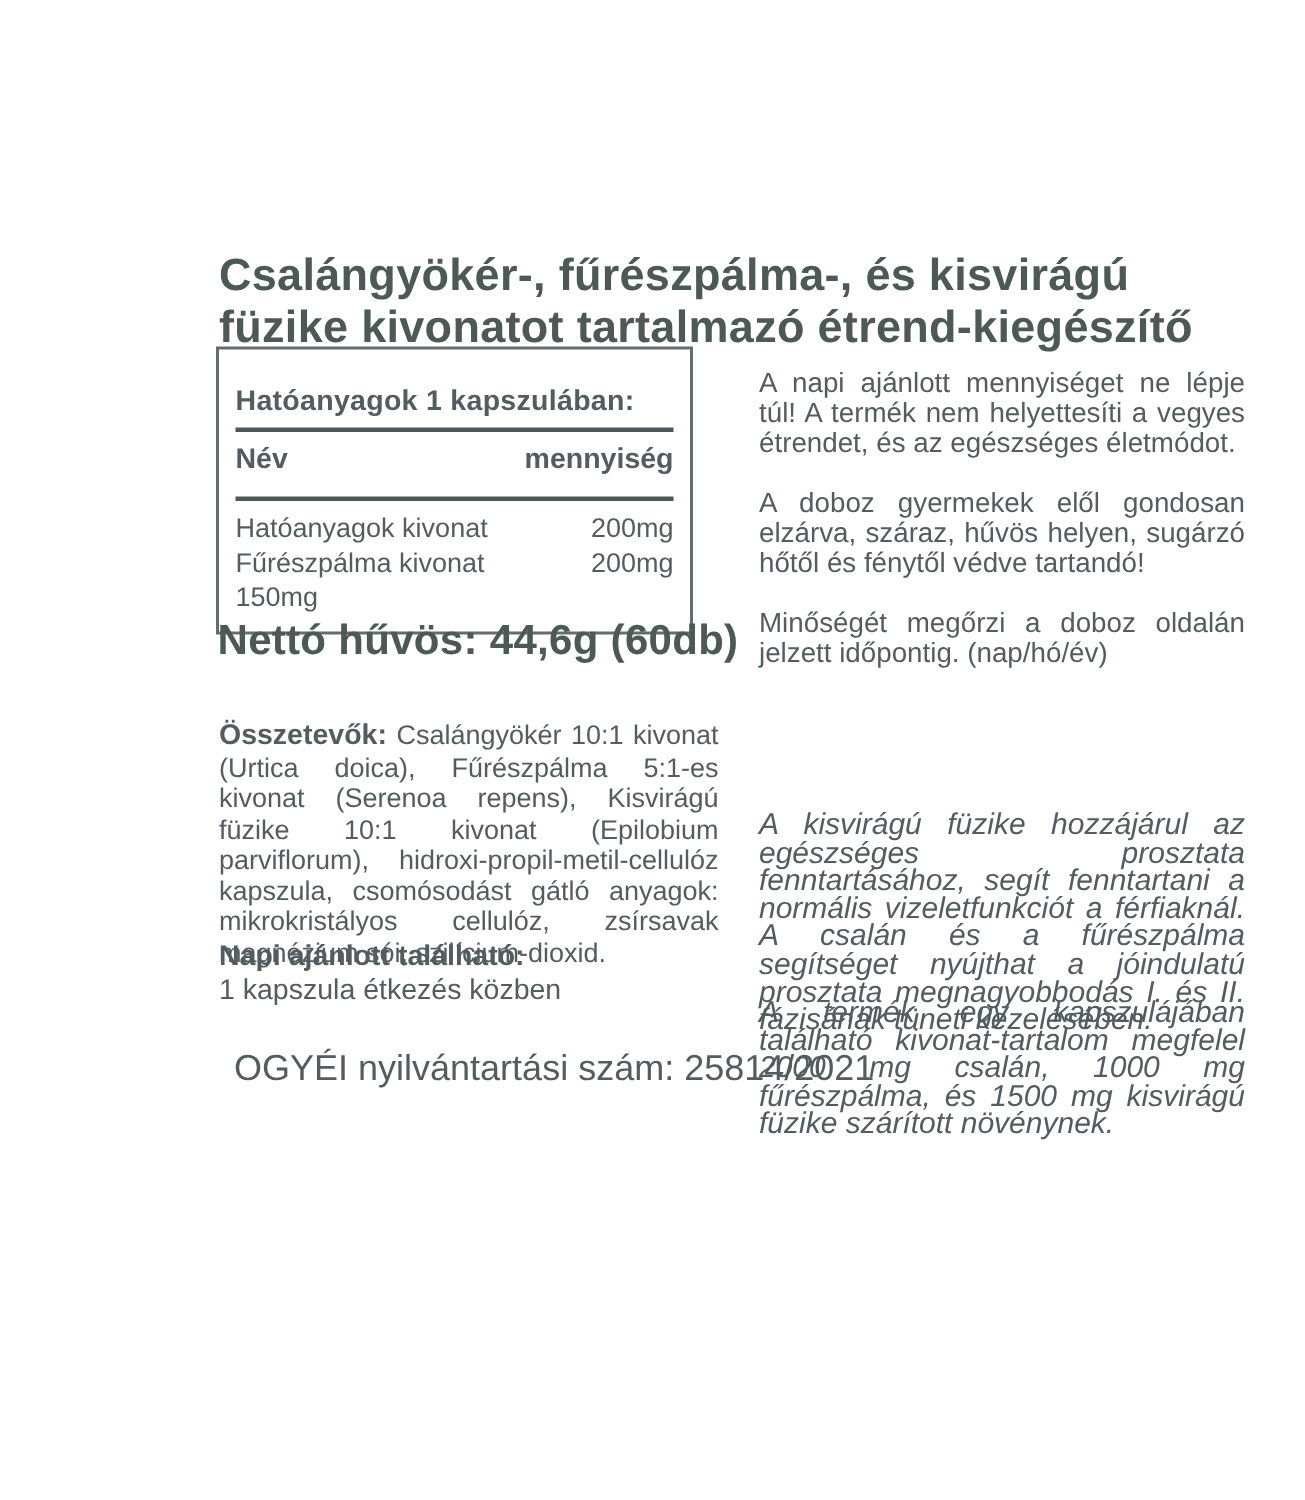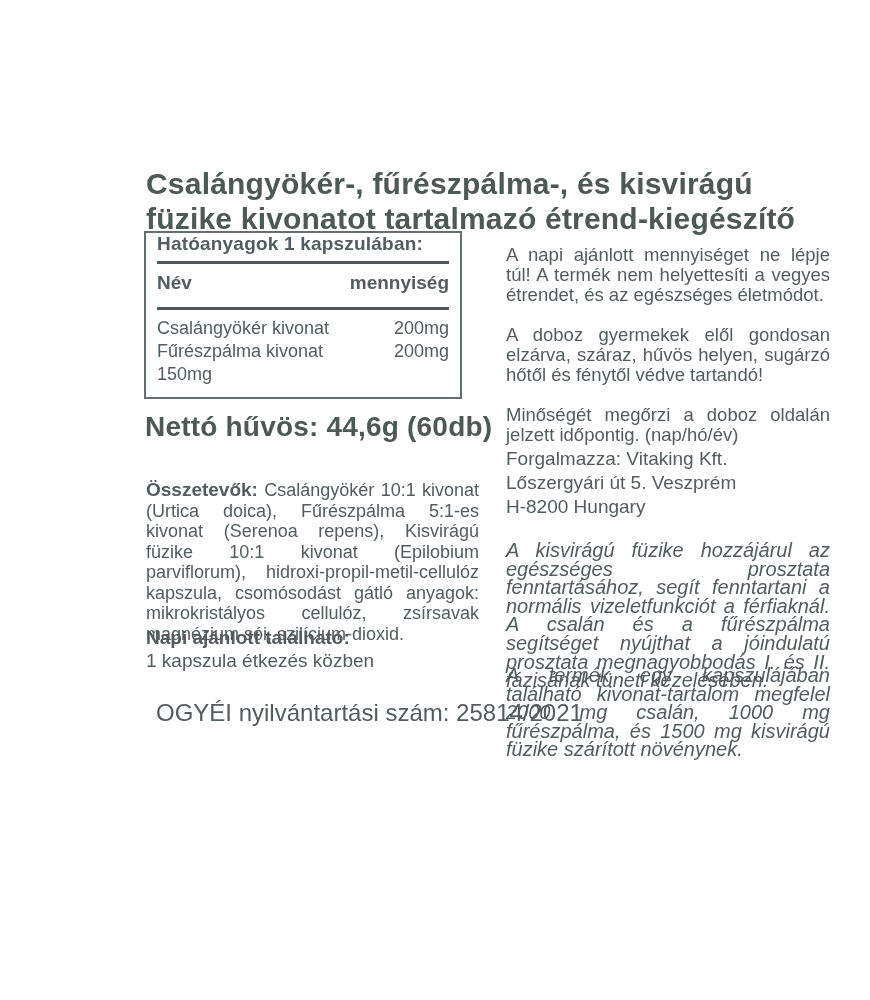--- a/index.html
+++ b/index.html
@@ -23,21 +23,21 @@
     font-size:30px;line-height:35px;font-weight:bold;
     color:var(--title);
     white-space:pre-line;
     letter-spacing:0.2px;
   }
   
   .tbl{
     left:96px;top:231px;width:318px;
     box-sizing:border-box;
     border:2px solid var(--border);
-    padding:0 11px 11px 11px;
+    padding:24px 11px 11px 11px;
   }
   .tbl-title{
     font-size:19px;font-weight:bold;line-height:22px;letter-spacing:0.2px;
   }
   .tbl-rule{height:3px;background:var(--rule);margin-top:6px;}
   .tbl-cols{
     display:flex;justify-content:space-between;
     font-size:19px;font-weight:bold;line-height:22px;
     padding:8px 0 7px 0;
   }
@@ -81,21 +81,21 @@
   <div class="abs tbl">
     <div class="tbl-title">Hatóanyagok 1 kapszulában:</div>
     <div class="tbl-rule"></div>
     <div class="tbl-cols">
       <span>Név</span>
       <span>mennyiség</span>
     </div>
     <div class="tbl-rule"></div>
     <div class="tbl-body">
       <div class="tbl-row">
-        <span>Csalángyökér kivonat</span>
+        <span>Hatóanyagok kivonat</span>
         <span>200mg</span>
       </div>
       <div class="tbl-row">
         <span>Fűrészpálma kivonat</span>
         <span>200mg</span>
       </div>
       <div class="tbl-row">
         <span>150mg</span>
       </div>
     </div>
@@ -111,21 +111,18 @@
   </div>
 
   <div class="abs ogyei">OGYÉI nyilvántartási szám: 25814/2021</div>
 
   <p class="abs rcol rp2">A doboz gyermekek elől gondosan elzárva, száraz, hűvös helyen, sugárzó hőtől és fénytől védve tartandó!</p>
 
   <p class="abs rcol rp1">A napi ajánlott mennyiséget ne lépje túl! A termék nem helyettesíti a vegyes étrendet, és az egészséges életmódot.</p>
 
   <p class="abs rcol rp3">Minőségét megőrzi a doboz oldalán jelzett időpontig. (nap/hó/év)</p>
 
-  <div class="abs rcol distributor">Forgalmazza: Vitaking Kft.
-Lőszergyári út 5. Veszprém
-H-8200 Hungary</div>
 
   <p class="abs rcol claim claim1">A kisvirágú füzike hozzájárul az egészséges prosztata fenntartásához, segít fenntartani a normális vizeletfunkciót a férfiaknál. A csalán és a fűrészpálma segítséget nyújthat a jóindulatú prosztata megnagyobbodás I. és II. fázisának tüneti kezelésében.</p>
 
   <p class="abs rcol claim claim2">A termék egy kapszulájában található kivonat-tartalom megfelel 2000 mg csalán, 1000 mg fűrészpálma, és 1500 mg kisvirágú füzike szárított növénynek.</p>
 
 </div>
 
 </body></html>

